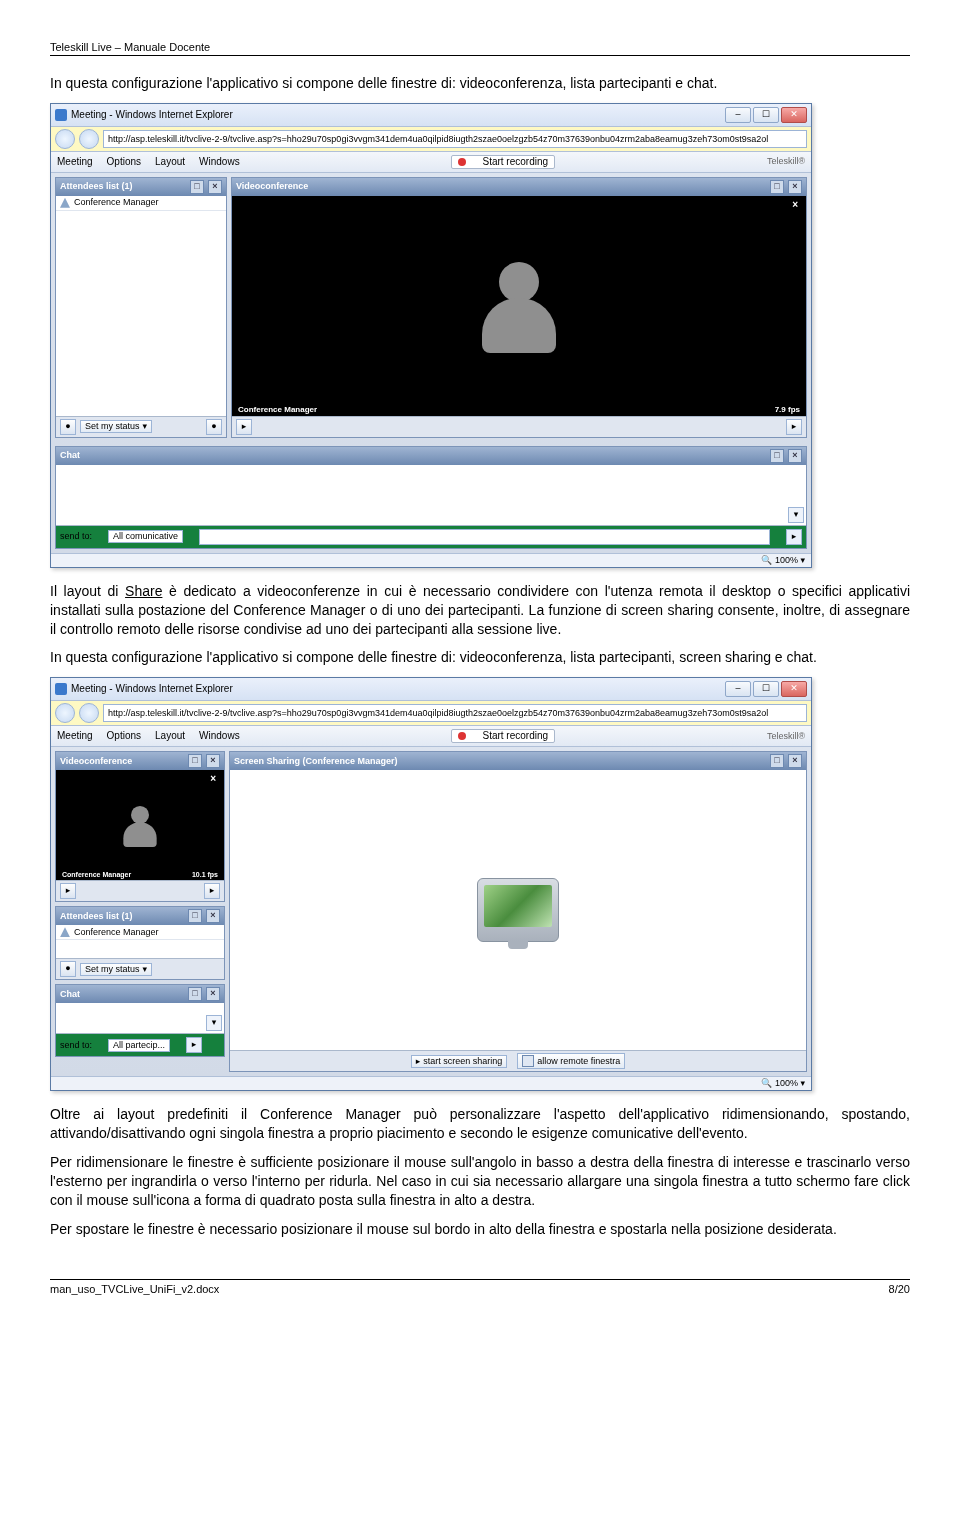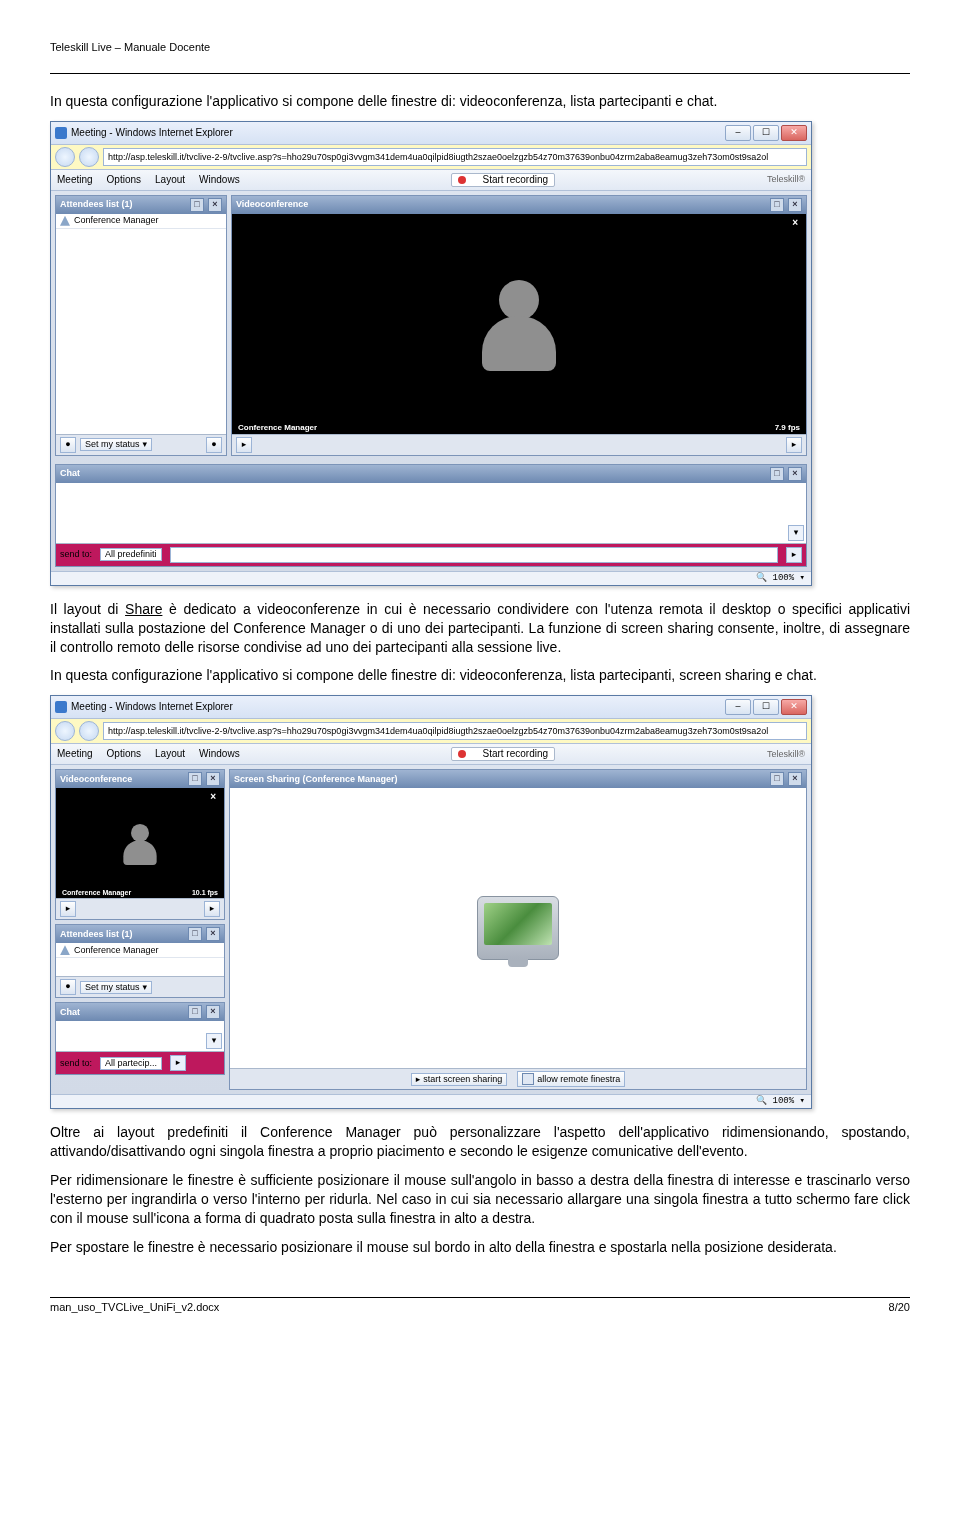--- a/index.html
+++ b/index.html
@@ -8,21 +8,21 @@
     color: #000;
     margin: 0;
     padding: 40px 50px 20px 50px;
     width: 860px;
     background: #fff;
     line-height: 1.35;
   }
   .header-line {
     font-size: 11px;
     border-bottom: 1px solid #000;
-    padding-bottom: 18px;
+    padding-bottom: 0;
     margin-bottom: 18px;
   }
   p.body-text {
     text-align: justify;
     margin: 0 0 10px 0;
   }
   .underline { text-decoration: underline; }
   .screenshot {
     margin: 6px 0 14px 0;
   }
@@ -196,41 +196,40 @@
     margin-top: 4px;
   }
   .chat-body { background: #fff; height: 60px; position: relative; }
   .chat-scroll {
     position: absolute; right: 2px; bottom: 2px;
     width: 14px; height: 14px;
     border: 1px solid #9cb4d6; background: #eef3fb;
     font-size: 9px; text-align: center; line-height: 12px;
   }
   .chat-send {
-    display: flex; align-items: center; gap: 8px;
-    padding: 3px 4px; background: #be185d;
+    display: flex; align-items: center; gap: 16px;
+    padding: 3px 4px; background: #15803d;
     border-top: 1px solid #aab8cc;
     font-size: 9px;
   }
   .chat-send .sel {
     background: #fff; border: 1px solid #9cb4d6;
     padding: 1px 4px;
   }
   .chat-send .go {
     width: 14px; height: 14px;
     border: 1px solid #9cb4d6; background: #eaf0fb;
     text-align: center; line-height: 12px;
   }
   .status {
     display: flex; align-items: center;
     padding: 2px 6px;
     background: #eef2f9;
     border-top: 1px solid #b0c0d8;
     font-size: 9px;
-    font-family: Liberation Mono, monospace;
   }
   .status .spacer { flex: 1; }
   .smallbtn {
     display: inline-flex; align-items: center; gap: 3px;
     border: 1px solid #9cb4d6;
     background: linear-gradient(#fefefe,#e3ebf5);
     padding: 1px 4px;
     font-size: 9px;
   }
   .squareicon {
@@ -377,21 +376,21 @@
       <div class="panel-head">
         <span class="title">Chat</span>
         <span class="pctl">□</span>
         <span class="pctl">×</span>
       </div>
       <div class="chat-body">
         <div class="chat-scroll">▾</div>
       </div>
       <div class="chat-send">
         <span>send to:</span>
-        <span class="sel">All predefiniti</span>
+        <span class="sel">All comunicative</span>
         <span style="flex:1; background:#fff; height:14px; border:1px solid #9cb4d6;"></span>
         <span class="go">▸</span>
       </div>
     </div>
   </div>
   <div class="status">
     <span class="spacer"></span>
     <span>🔍 <span>100%</span> ▾</span>
   </div>
 </div>

